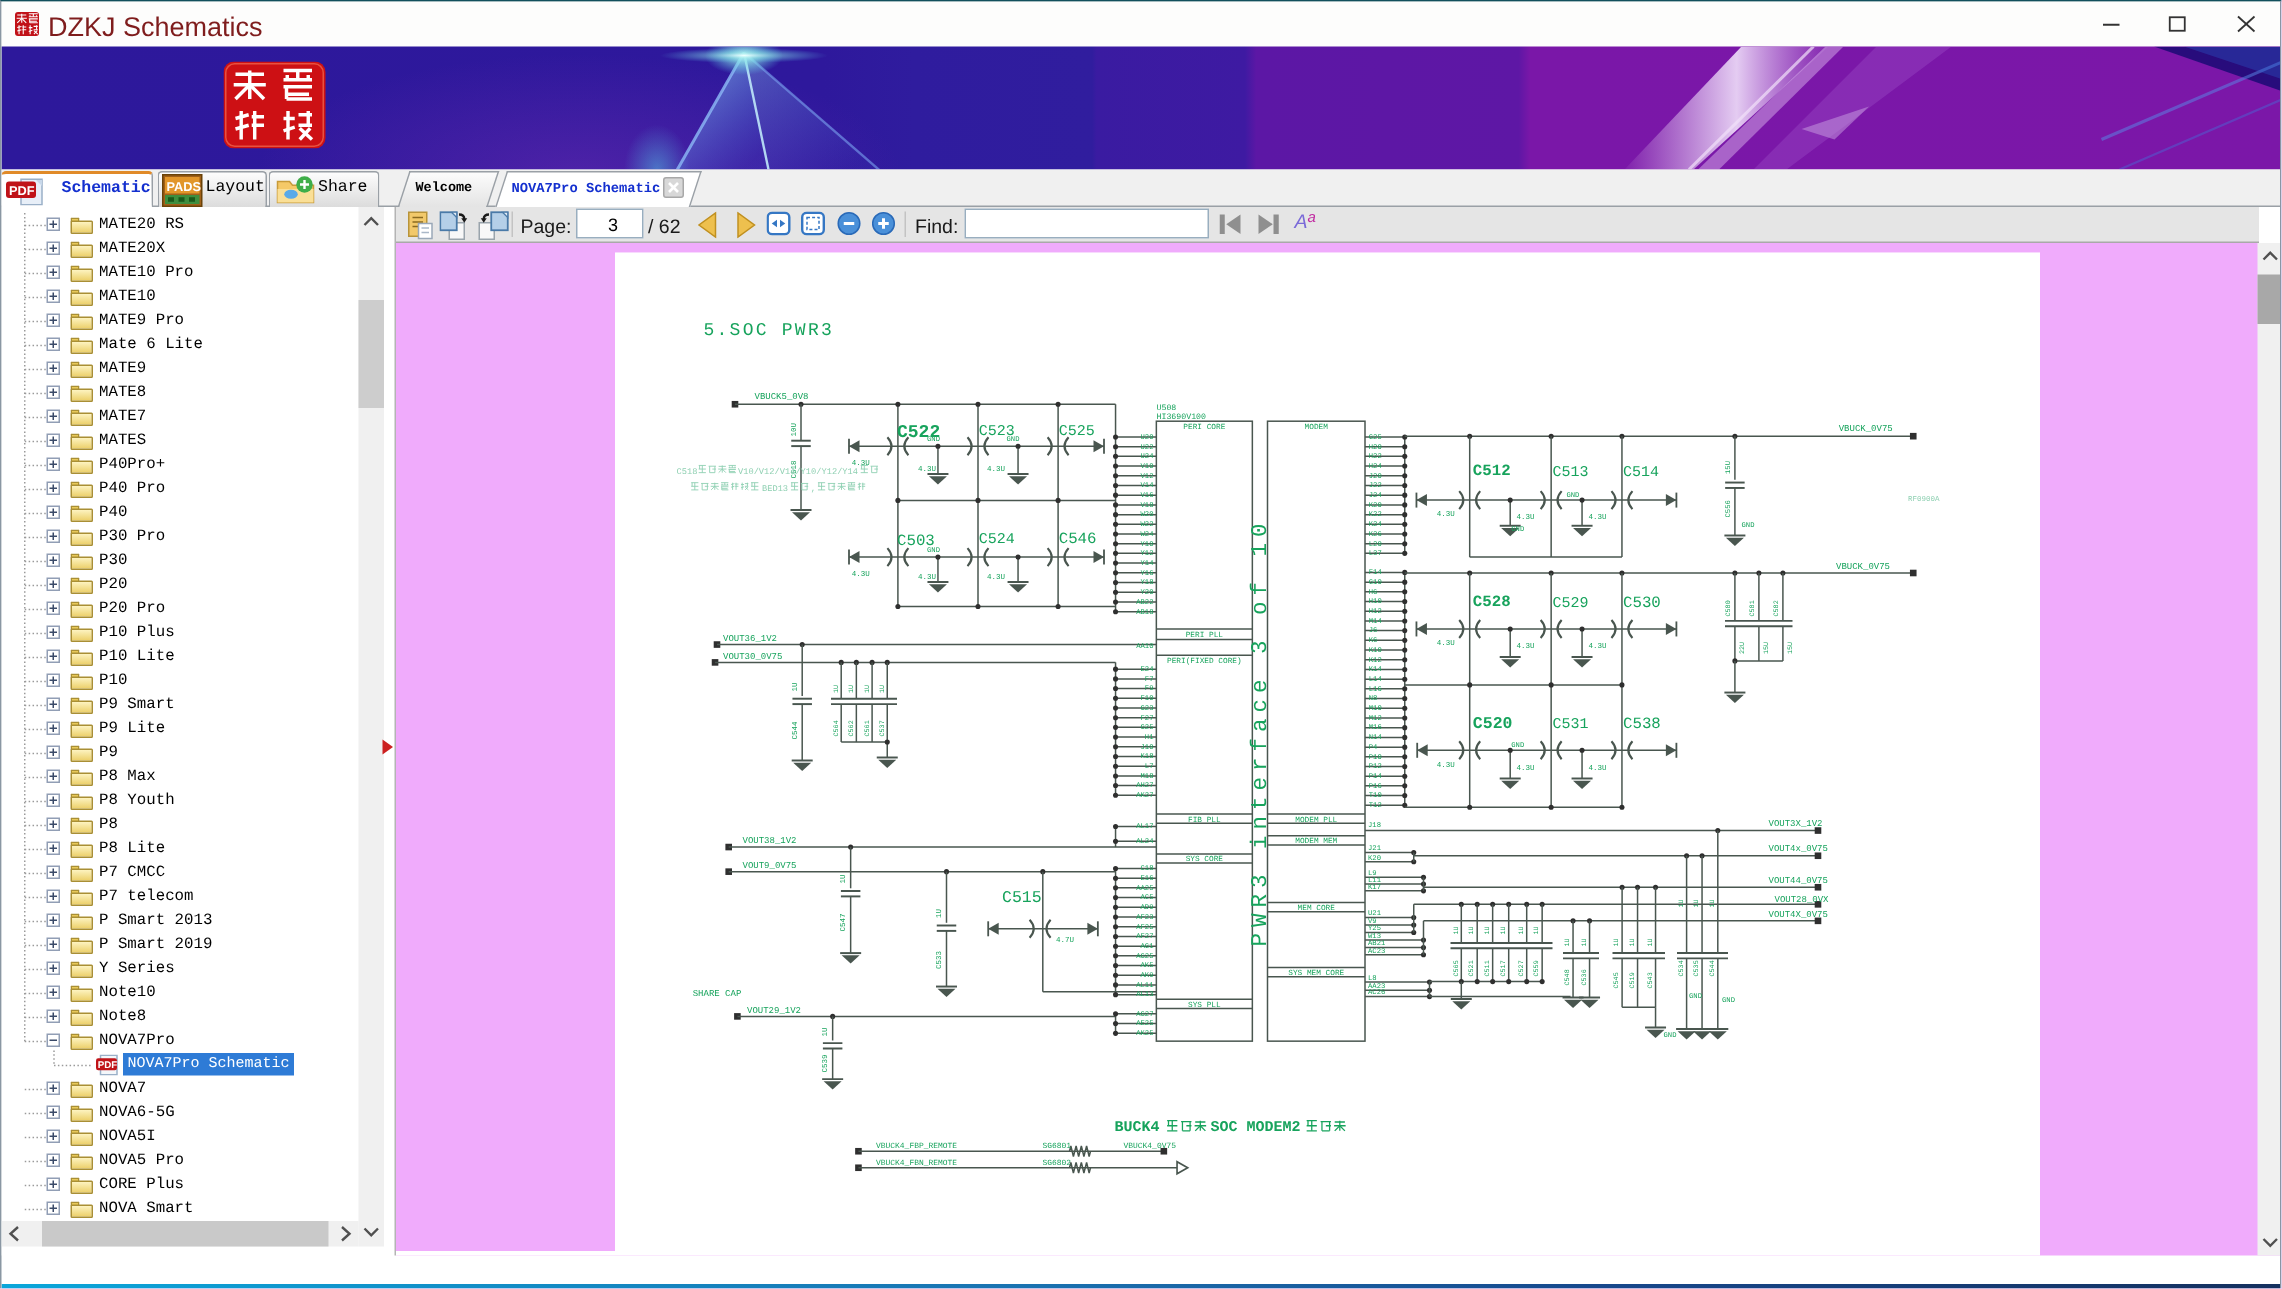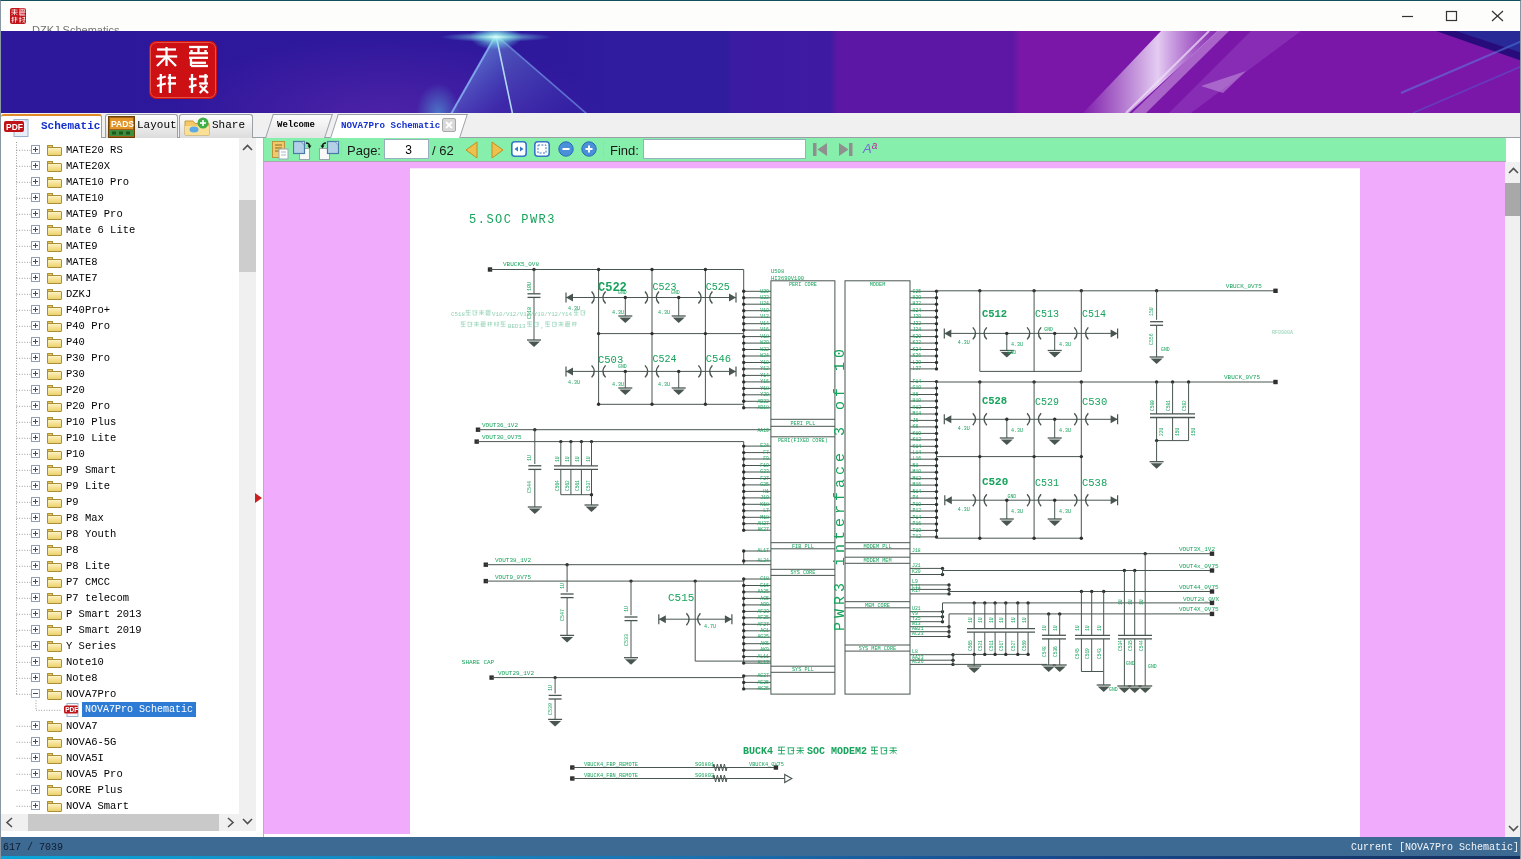--- a/index.html
+++ b/index.html
@@ -1,39 +1,39 @@
 <!DOCTYPE html>
 <html><head><meta charset="utf-8"><title>DZKJ Schematics</title><style>
 *{margin:0;padding:0;box-sizing:border-box}
 html,body{width:1521px;height:859px;overflow:hidden;font-family:"Liberation Sans",sans-serif}
 #win{position:relative;width:1521px;height:859px;background:#fff;overflow:hidden;
  border-left:1px solid #8a97a3;border-right:1px solid #8a97a3;border-top:1px solid #12505c}
 .abs{position:absolute}
 
 #titlebar{left:0;top:0;width:1521px;height:30px;background:#fdfdfc}
-#titletext{left:31px;top:23px;font-size:11px;color:#737373}
+#titletext{left:31px;top:7px;font-size:18px;color:#7f1d1d}
 
 #banner{left:0;top:30px;width:1521px;height:82px;overflow:hidden;
  background:linear-gradient(90deg,#2d189b 0%,#2e189c 36%,#2f1c9e 40%,#301d9e 47.8%,#3a1ba1 48%,#3e1aa2 54.5%,#5c17a5 55%,#5e17a5 66.5%,#7a17a8 67%,#7b17a8 100%)}
 #dzkj{left:227px;top:19px;font-size:33px;font-weight:bold;color:#fff;letter-spacing:3.4px;
  text-shadow:1px 1px 2px rgba(0,0,20,.45)}
 #bannerright{left:793px;top:19px;font-size:28px;color:#f4eef8;letter-spacing:1.1px;
  text-shadow:1px 1px 2px rgba(40,0,60,.6)}
 
 #tabbar{left:0;top:112px;width:1521px;height:25px;background:#f0f0f0;border-bottom:1px solid #9aa0a6}
 .mtab{position:absolute;top:1px;height:24px;border:1px solid #9aa0a6;border-bottom:none;
  border-radius:3px 3px 0 0;background:linear-gradient(#fdfdfd,#dcdcdc);font-family:"Liberation Mono",monospace}
 .mtab.active{background:#fff;border-top:2px solid #e08a28}
 .mtab span{position:absolute;top:4px;font-size:11px;color:#000;white-space:nowrap}
 .dtab{position:absolute;top:1px;height:24px;background:linear-gradient(#fcfcfc,#e4e4e4);
  border:1px solid #9aa0a6;border-bottom:none;font-family:"Liberation Mono",monospace}
 .dtab.active{background:#fff}
 .slant-l{transform:skewX(-18deg)}
 
-#toolbar{left:263px;top:137px;width:1242px;height:24px;background:#86efac;border-bottom:1px solid #a9a9a9}
+#toolbar{left:263px;top:137px;width:1242px;height:24px;background:#e5e5e5;border-bottom:1px solid #a9a9a9}
 #toolbar .lbl{position:absolute;font-size:13px;color:#1a1a1a}
 .tin{position:absolute;background:#fff;border:1px solid #99aebf;top:1px;height:20px}
 .vsep{position:absolute;top:3px;height:17px;width:1px;background:#c3c3c3}
 
 #tree{left:0;top:137px;width:263px;height:699px;background:#fff;overflow:hidden;border-right:1px solid #b4b4b4}
 .trow{position:absolute;left:0;height:16px;width:237px;font-family:"Liberation Mono",monospace;
  font-size:10.5px;color:#000;white-space:nowrap}
 .trow .lab{position:absolute;left:65px;top:2px;letter-spacing:0px}
 .pbox{position:absolute;left:30px;top:3px;width:9px;height:9px;background:#fff;border:1px solid #919eb5}
 .pbox i{position:absolute;left:1px;top:3px;width:5px;height:1px;background:#3a4a68}
@@ -429,21 +429,21 @@
       </div>
       <div class="trow" style="top:148.3px">
         <span class="pbox">
           <i></i>
           <b></b>
         </span>
         <span class="folder">
           <span class="back"></span>
           <span class="body"></span>
         </span>
-        <span class="lab">DZKJ</span>
+        <span class="lab">MATES</span>
       </div>
       <div class="trow" style="top:164.3px">
         <span class="pbox">
           <i></i>
           <b></b>
         </span>
         <span class="folder">
           <span class="back"></span>
           <span class="body"></span>
         </span>
@@ -1773,17 +1773,13 @@
     </div>
     <div class="abs" style="left:263px;top:833px;width:146px;height:3px;background:#fff"></div>
     <div class="sbtrack abs" style="left:1504px;top:161px;width:17px;height:675px"></div>
     <div class="sbthumb abs" style="left:1504px;top:182px;width:17px;height:33px;background:#a8a8a8"></div>
     <svg class="abs" style="left:1504px;top:163px" width="17" height="14">
       <path d="M4 9 L8.5 4.5 L13 9" fill="none" stroke="#505050" stroke-width="1.6"></path>
     </svg>
     <svg class="abs" style="left:1504px;top:820px" width="17" height="14">
       <path d="M4 5 L8.5 9.5 L13 5" fill="none" stroke="#505050" stroke-width="1.6"></path>
     </svg>
-    <div id="status" class="abs">
-      <div id="statusl">617 / 7039</div>
-      <div id="statusr">Current [NOVA7Pro Schematic]</div>
-    </div>
     <div id="cyan" class="abs"></div>
   </div>
 </body></html>

